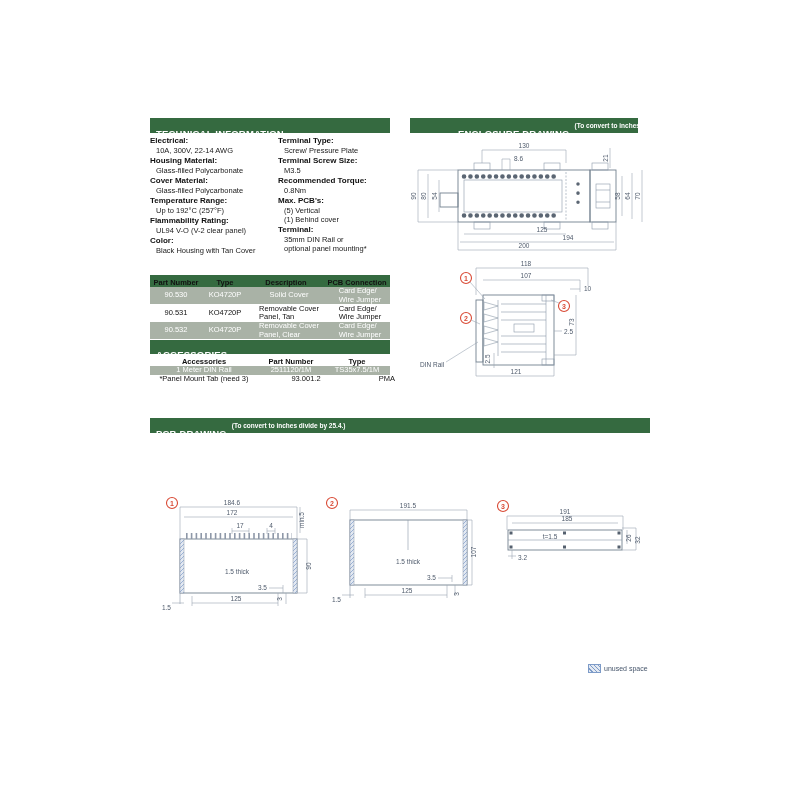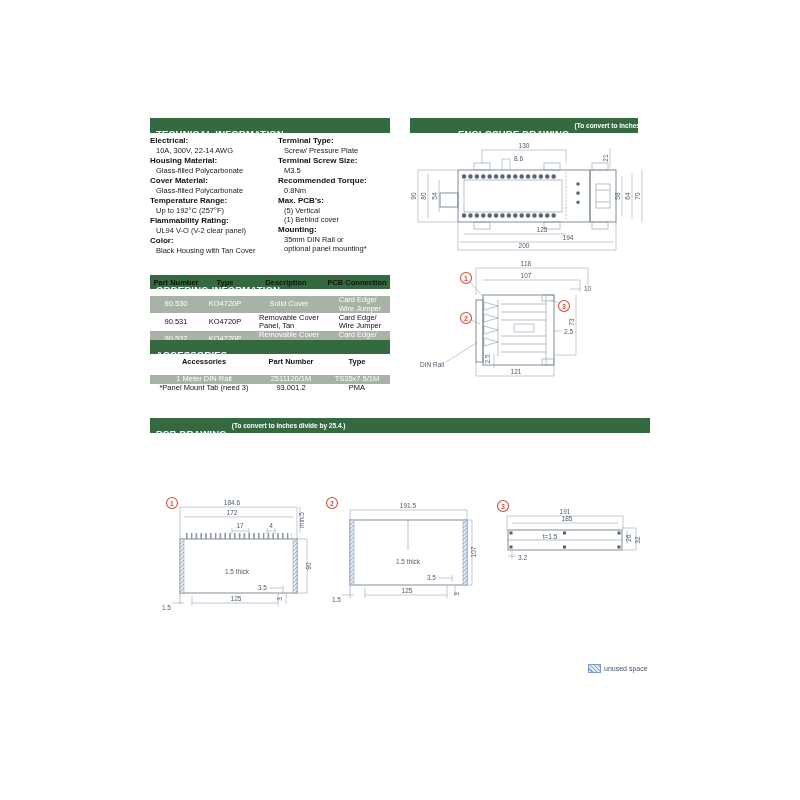--- a/index.html
+++ b/index.html
@@ -12,21 +12,21 @@
   .pre{white-space:pre-line;margin-left:6px;}
   
   .tech{position:absolute;left:150px;top:136px;width:240px;display:flex;}
   .tcol{display:flex;flex-direction:column;}
   .tcol.l{width:128px;} .tcol.r{width:112px;}
   .til{font-weight:bold;font-size:8px;line-height:10px;}
   .tiv{font-size:7.5px;line-height:9px;margin-left:6px;margin-bottom:1px;color:#1a1a1a;}
   
   .ogrid{display:grid;grid-template-columns:52px 46px 76px 66px;}
   .agrid{display:grid;grid-template-columns:108px 66px 66px;}
-  .th{font-weight:bold;font-size:7.5px;text-align:center;padding:2px 0 9px 0;}
+  .th{font-weight:bold;font-size:7.5px;text-align:center;padding:2px 0 0 0;}
   .td{font-size:7.5px;line-height:8.5px;text-align:left;display:flex;align-items:center;justify-content:center;}
   .shaded{background:#a9b2a6;color:#ffffff;}
   .tbl{position:absolute;left:150px;width:240px;}
   
   svg{position:absolute;overflow:visible;}
   .ol{stroke:#72808f;fill:none;stroke-width:0.9;}
   .ol2{stroke:#8b98a8;fill:none;stroke-width:0.6;}
   .dl{stroke:#9aa6b4;stroke-width:0.6;fill:none;}
   .dt{fill:#4e5a6b;font-size:6.5px;font-family:"Liberation Sans",sans-serif;text-anchor:middle;}
   .dts{text-anchor:start;} .dte{text-anchor:end;}
@@ -77,21 +77,21 @@
     <div class="tcol r">
       <div class="til">Terminal Type:</div>
       <div class="tiv pre">Screw/ Pressure Plate</div>
       <div class="til">Terminal Screw Size:</div>
       <div class="tiv pre">M3.5</div>
       <div class="til">Recommended Torque:</div>
       <div class="tiv pre">0.8Nm</div>
       <div class="til">Max. PCB's:</div>
       <div class="tiv pre">(5) Vertical
 (1) Behind cover</div>
-      <div class="til">Mounting:</div>
+      <div class="til">Terminal:</div>
       <div class="tiv pre">35mm DIN Rail or
 optional panel mounting*</div>
     </div>
   </div>
 
   <div class="bar" style="left:150px;top:275px;width:240px;height:14px;">
     <span class="t">ORDERING INFORMATION</span>
   </div>
   <div class="tbl" style="top:276px;">
     <div class="ogrid">
@@ -132,21 +132,21 @@
     <div class="agrid">
       <div class="th">Accessories</div>
       <div class="th">Part Number</div>
       <div class="th">Type</div>
     </div>
     <div class="agrid shaded" style="min-height:9px;">
       <div class="td">1 Meter DIN Rail</div>
       <div class="td">2511120/1M</div>
       <div class="td">TS35x7.5/1M</div>
     </div>
-    <div class="agrid" style="min-height:9px;">
+    <div class="agrid" style="min-height:9px;gap:15px;">
       <div class="td">*Panel Mount Tab (need 3)</div>
       <div class="td">93.001.2</div>
       <div class="td">PMA</div>
     </div>
   </div>
 
   <div class="bar" style="left:410px;top:118px;width:228px;height:15px;padding-left:48px;">
     <span class="t">ENCLOSURE DRAWING</span>
     <span class="s">(To convert to inches divide by 25.4.)</span>
   </div>

